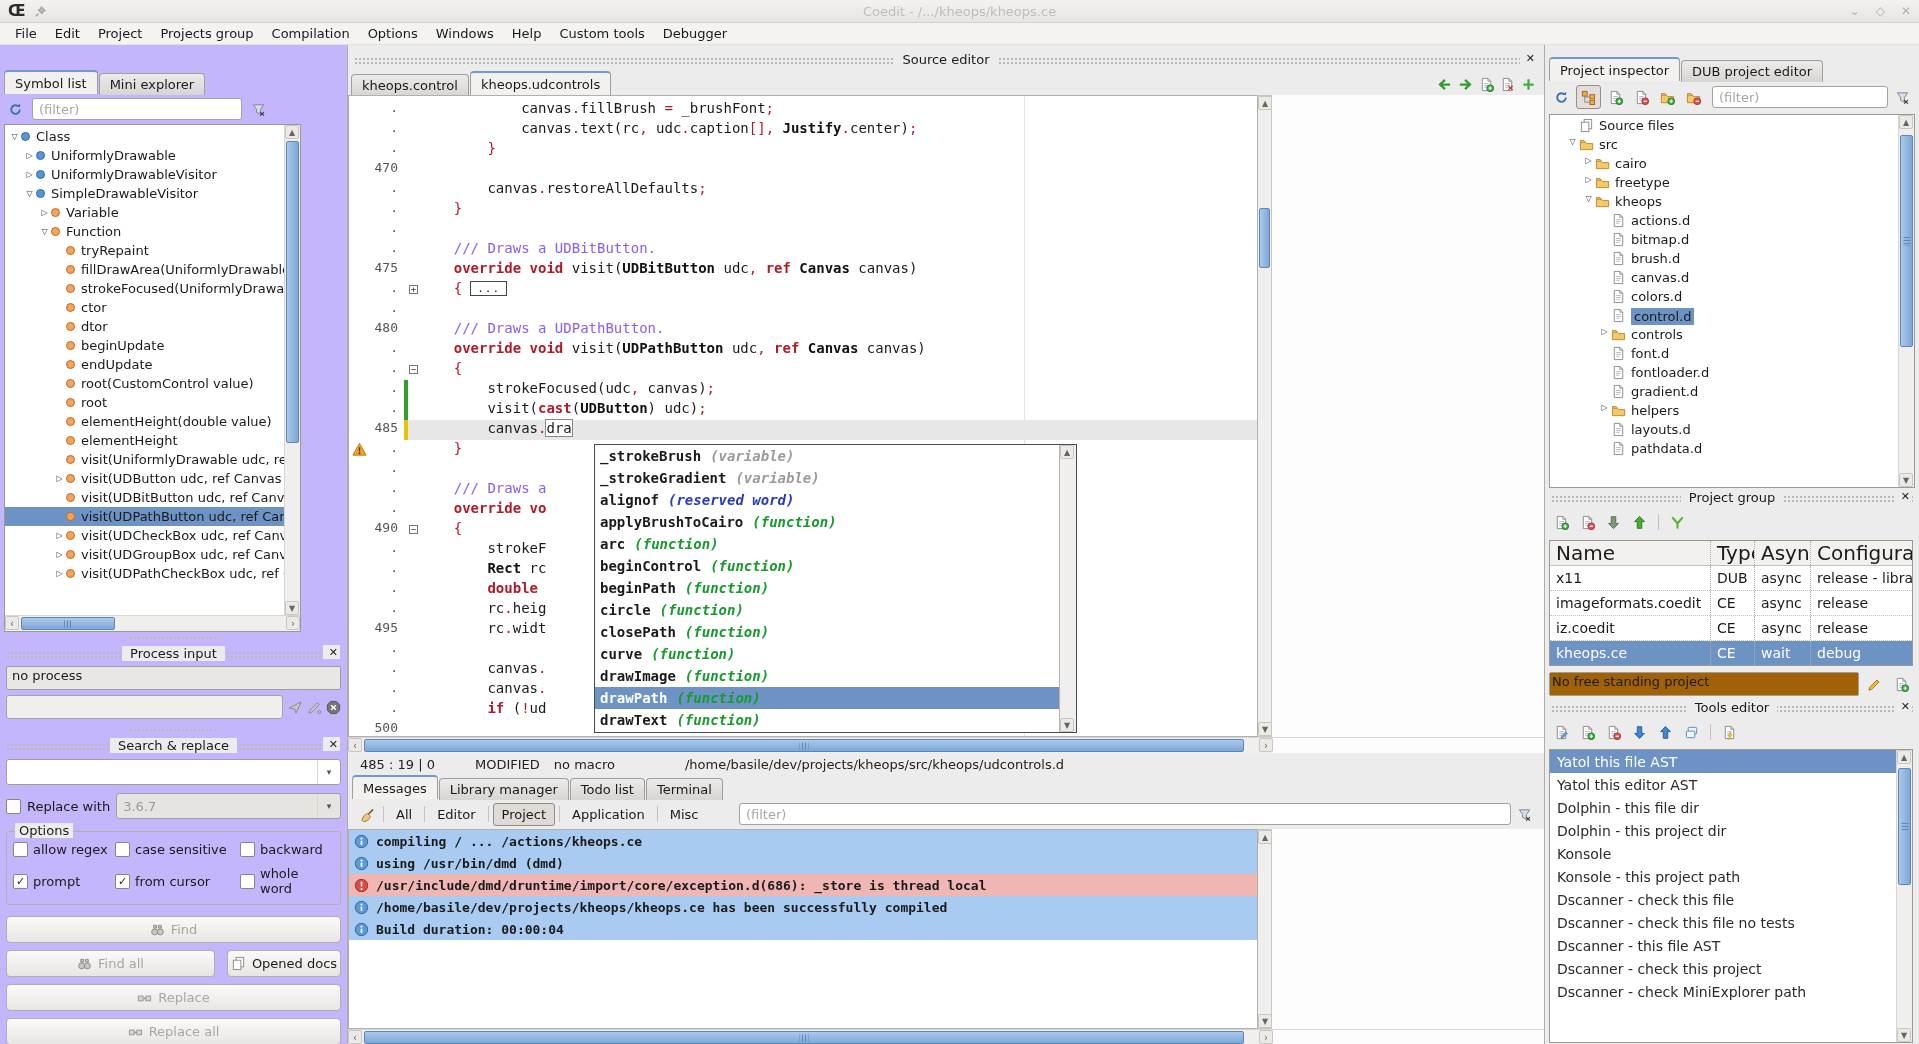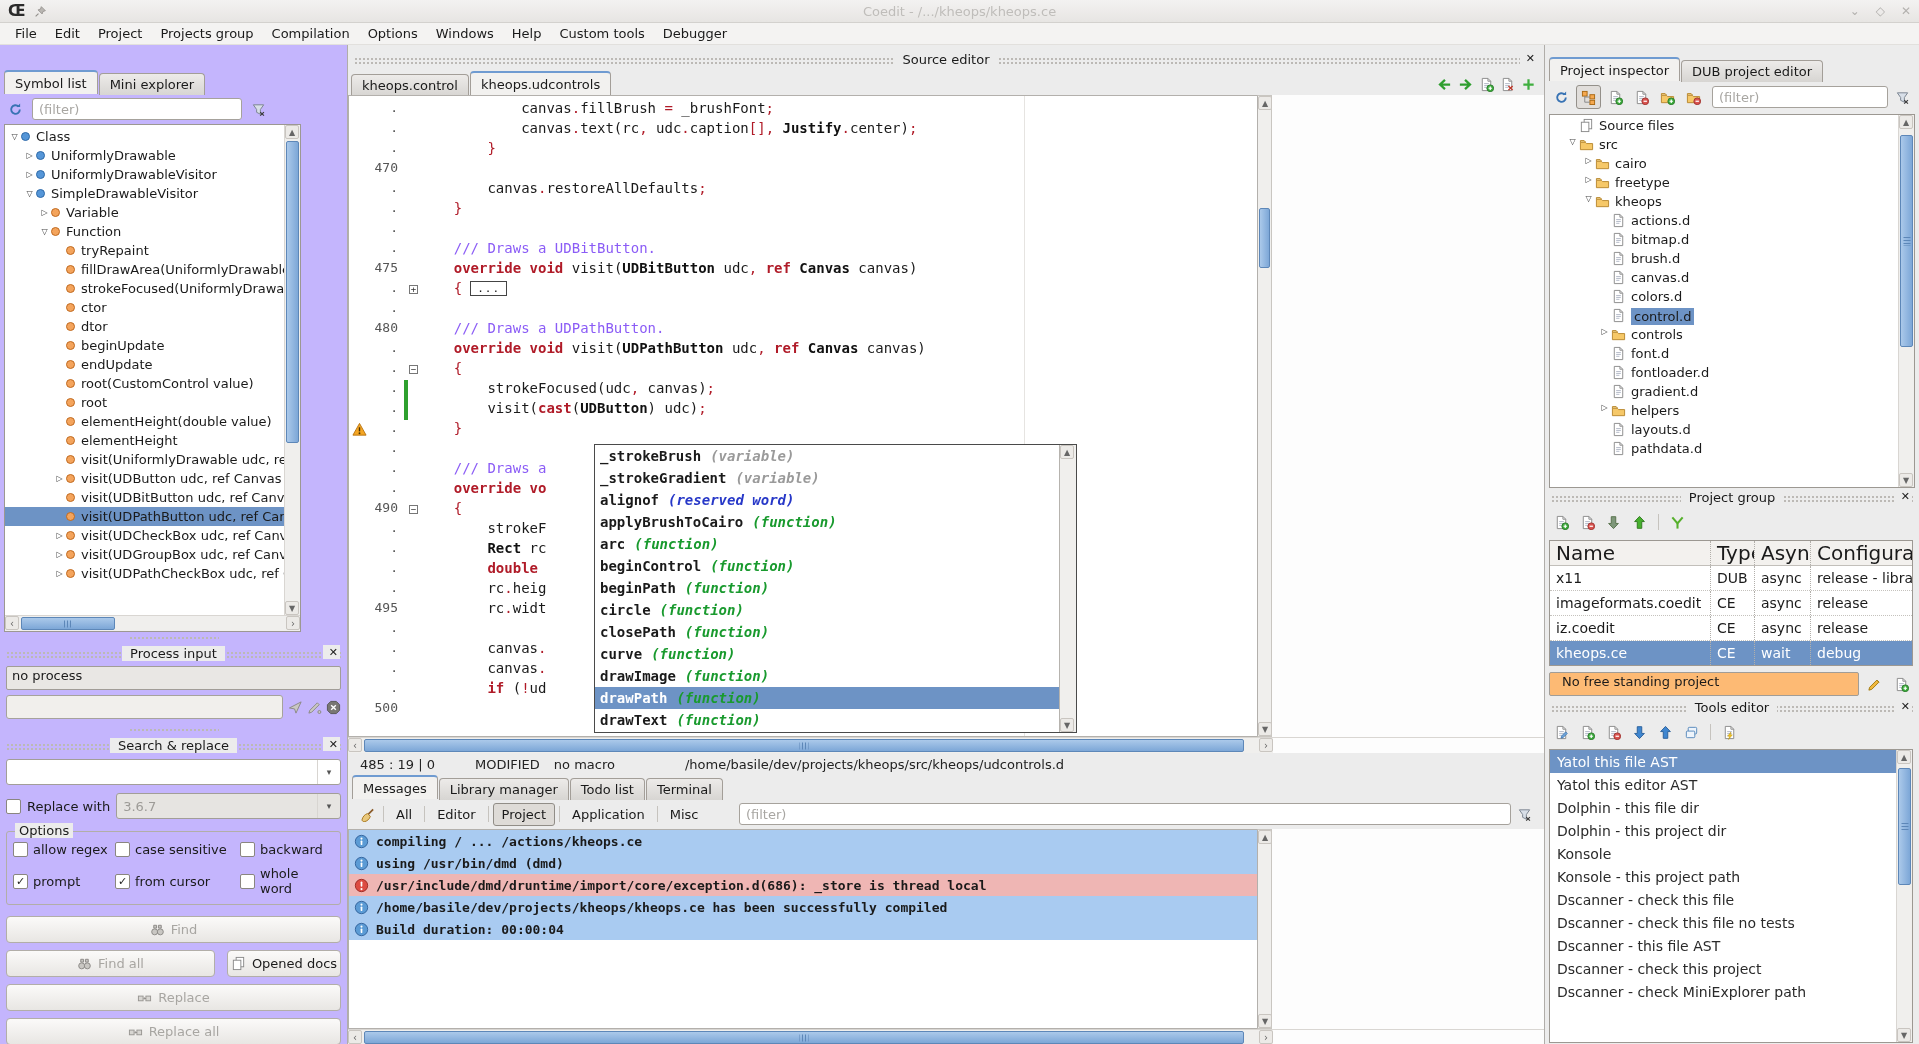--- a/index.html
+++ b/index.html
@@ -165,21 +165,21 @@
   .frow .icon{margin-right:5px}
   .gtable{margin:3px 6px 0 4px;border:1px solid #9c9892;background:#fff;flex:none;font-size:14px}
   .gtr{display:flex;border-bottom:1px dotted #c5c2bd;height:24px;align-items:stretch}
   .gtr:last-child{border-bottom:none}
   .gtr.head{background:#f3f1ee;border-bottom:1px solid #c2bfba;font-size:20px}
   .gtr.sel{background:#6d93c5;color:#fff}
   .gcell{padding:3px 6px;overflow:hidden;white-space:nowrap;display:flex;align-items:center;box-sizing:border-box}
   .gcell+.gcell{border-left:1px dotted #b2afaa}
   .w0{width:160px}.w1{width:44px}.w2{width:56px}.w3{flex:1}
   .fs-row{display:flex;align-items:center;gap:4px;margin:6px 6px 2px 4px;flex:none}
-  .fs-box{flex:1;height:20px;padding:1px 12px;background:#fdba74;border:1px solid #a19d97;border-radius:2px}
+  .fs-box{flex:1;height:20px;padding:1px 2px;background:#a16207;border:1px solid #a19d97;border-radius:2px}
   .tlist-wrap{flex:1;min-height:0;margin:2px 6px 2px 4px;background:#fff;border:1px solid #9c9892;display:flex;overflow:hidden}
   .tlist{flex:1;overflow:hidden}
   .titem{height:23px;display:flex;align-items:center;padding-left:7px;font-size:14px;color:#2a2a2a;white-space:nowrap}
   .titem.sel{background:#6d93c5;color:#fff}
 </style>
 </head>
 <body>
 
 <div class="titlebar">
   <span class="logo">Œ</span>
@@ -669,20 +669,26 @@
             <div class="bar g"></div>
             <div class="fold"></div>
             <div class="code"><span class="seg-p">        strokeFocused(udc</span><span class="seg-r">,</span><span class="seg-p"> canvas)</span><span class="seg-r">;</span></div>
           </div>
           <div class="ed-line">
             <div class="gut">.</div>
             <div class="bar g"></div>
             <div class="fold"></div>
             <div class="code"><span class="seg-p">        visit(</span><span class="seg-k">cast</span><span class="seg-p">(</span><span class="seg-t">UDButton</span><span class="seg-p">) udc)</span><span class="seg-r">;</span></div>
           </div>
+          <div class="ed-line cur">
+            <div class="gut">485</div>
+            <div class="bar y"></div>
+            <div class="fold"></div>
+            <div class="code"><span class="seg-p">        canvas</span><span class="seg-r">.</span><span class="seg-caret">dra</span></div>
+          </div>
           <div class="ed-line">
             <div class="gut">.<span class="gwarn"><span class="icon">
                   <svg width="15" height="15" viewBox="0 0 16 16">
                     <path d="M8 1.5L15 14H1z" fill="#f5a623" stroke="#b87310"></path>
                     <rect x="7.25" y="5.6" width="1.5" height="4.4" fill="#4a3000"></rect>
                     <circle cx="8" cy="12" r="1" fill="#4a3000"></circle>
                   </svg>
                 </span></span></div>
             <div class="bar"></div>
             <div class="fold"></div>

